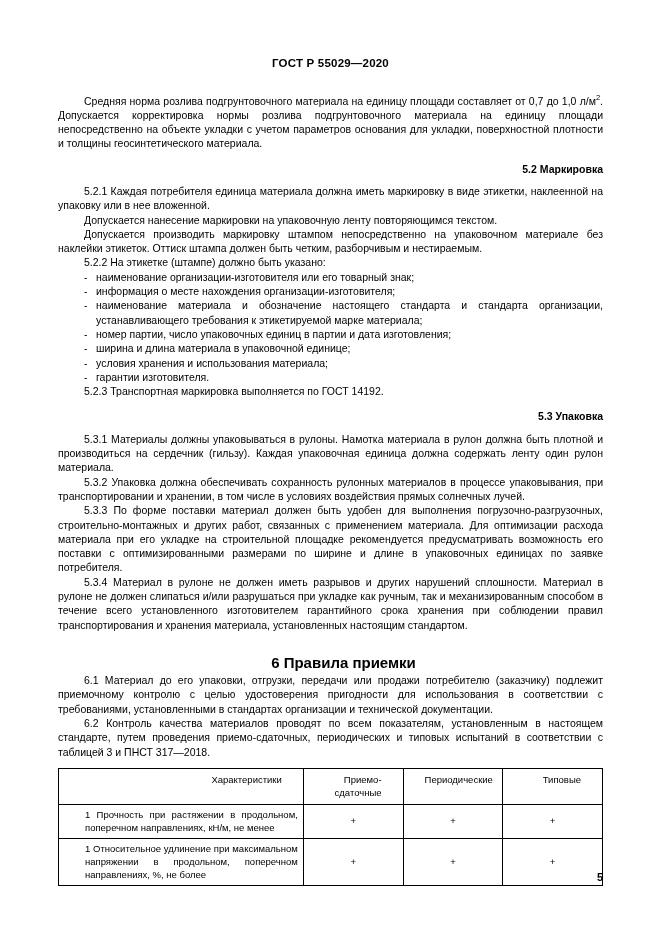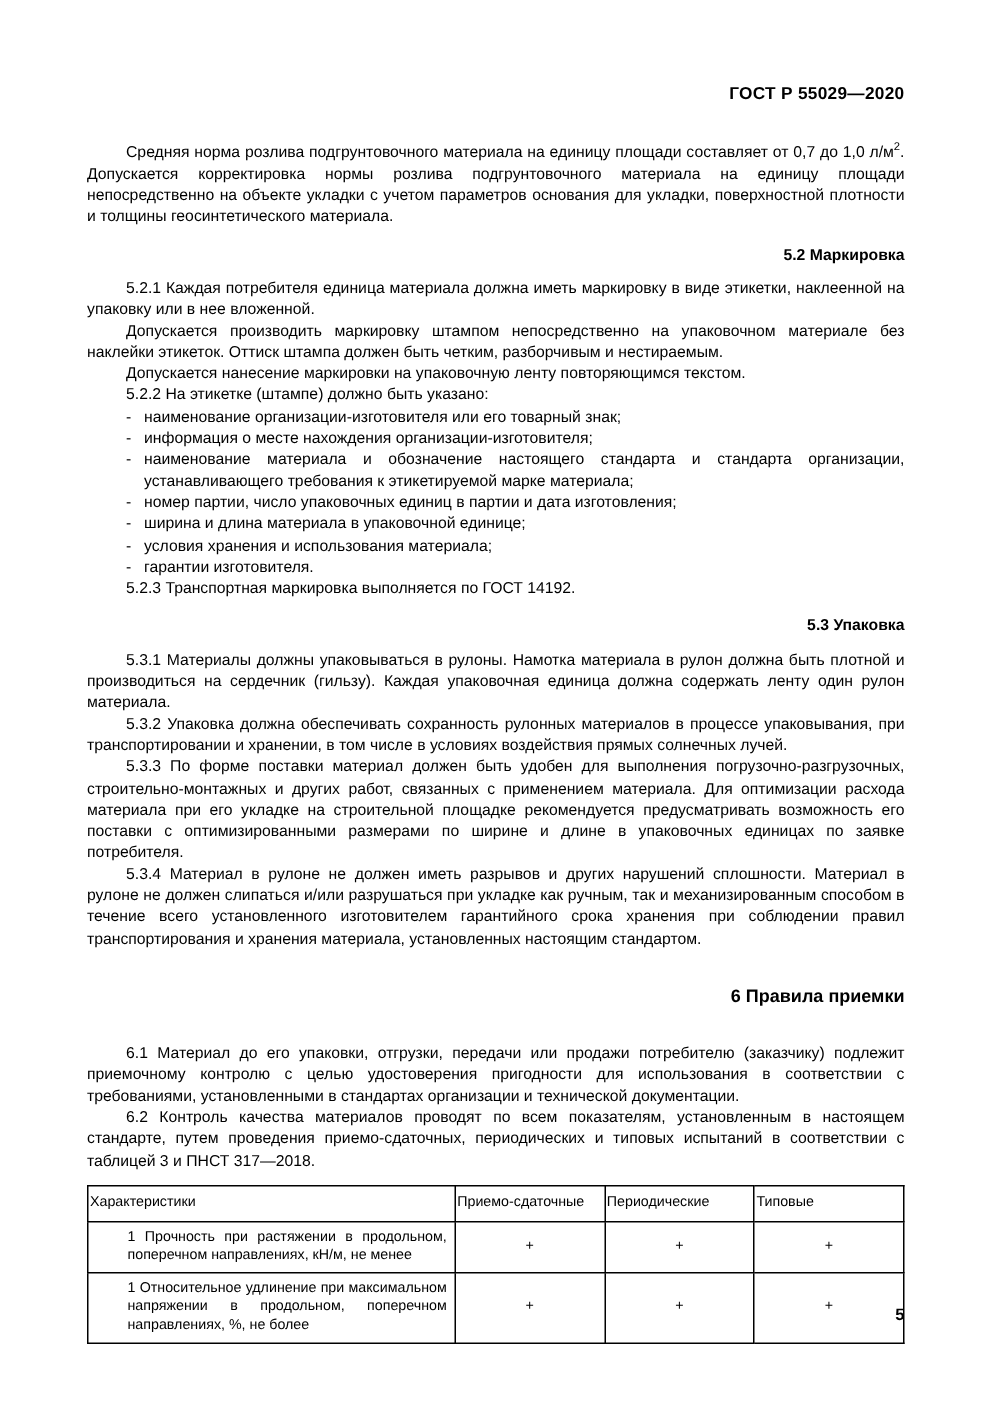--- a/index.html
+++ b/index.html
@@ -16,21 +16,21 @@
     overflow: hidden;
   }
   .page {
     position: relative;
     width: 661px;
     height: 935px;
     box-sizing: border-box;
     padding: 0 58px 0 58px;
   }
   .header {
-    text-align: right;
+    text-align: center;
     font-size: 11.5px;
     font-weight: bold;
     padding-top: 57px;
     letter-spacing: 0.2px;
   }
   .body-text {
     margin-top: 22px;
     font-size: 10.5px;
     line-height: 14.3px;
     text-align: justify;
@@ -46,25 +46,25 @@
   .sec-head {
     font-weight: bold;
     font-size: 10.5px;
     text-indent: 26px;
     margin-top: 11px;
     margin-bottom: 8px;
     text-align: right;
   }
   .sec-head-big {
     font-weight: bold;
-    font-size: 12px;
+    font-size: 15px;
     text-indent: 26px;
     margin-top: 24px;
-    margin-bottom: 24px;
-    text-align: right;
+    margin-bottom: 3px;
+    text-align: center;
   }
   ul.dashlist {
     list-style: none;
     margin: 0;
     padding: 0;
   }
   ul.dashlist li {
     position: relative;
     padding-left: 38px;
     text-align: justify;
@@ -90,23 +90,23 @@
     font-size: 9.5px;
     table-layout: fixed;
   }
   table.data th, table.data td {
     border: 1px solid #000000;
     padding: 4px 5px;
     vertical-align: top;
     line-height: 12.6px;
   }
   table.data th {
-    text-align: left;
+    text-align: right;
     font-weight: normal;
-    padding: 5px 1px;
+    padding: 5px 21px;
   }
   table.data td.mark {
     text-align: center;
     vertical-align: middle;
   }
   table.data td.desc {
     text-align: justify;
     padding-left: 26px;
   }
   .col-ch { width: 45%; }
@@ -129,22 +129,22 @@
     <span>ГОСТ Р 55029—2020</span>
   </div>
 
   <div class="body-text">
 
     <p class="ind"><span>Средняя норма розлива подгрунтовочного материала на единицу площади составляет от 0,7 до 1,0 л/м</span><sup>2</sup><span>. Допускается корректировка нормы розлива подгрунтовочного материала на единицу площади непосредственно на объекте укладки с учетом параметров основания для укладки, поверхностной плотности и толщины геосинтетического материала.</span></p>
 
     <div class="sec-head">5.2 Маркировка</div>
 
     <p class="ind">5.2.1 Каждая потребителя единица материала должна иметь маркировку в виде этикетки, наклеенной на упаковку или в нее вложенной.</p>
+    <p class="ind">Допускается нанесение маркировки на упаковочную ленту повторяющимся текстом.</p>
     <p class="ind">Допускается производить маркировку штампом непосредственно на упаковочном материале без наклейки этикеток. Оттиск штампа должен быть четким, разборчивым и нестираемым.</p>
-    <p class="ind">Допускается нанесение маркировки на упаковочную ленту повторяющимся текстом.</p>
     <p class="ind">5.2.2 На этикетке (штампе) должно быть указано:</p>
 
     <ul class="dashlist">
       <li><span class="dash">-</span><span>наименование организации-изготовителя или его товарный знак;</span></li>
       <li><span class="dash">-</span><span>информация о месте нахождения организации-изготовителя;</span></li>
       <li><span class="dash">-</span><span>наименование материала и обозначение настоящего стандарта и стандарта организации, устанавливающего требования к этикетируемой марке материала;</span></li>
       <li><span class="dash">-</span><span>номер партии, число упаковочных единиц в партии и дата изготовления;</span></li>
       <li><span class="dash">-</span><span>ширина и длина материала в упаковочной единице;</span></li>
       <li><span class="dash">-</span><span>условия хранения и использования материала;</span></li>
       <li><span class="dash">-</span><span>гарантии изготовителя.</span></li>

